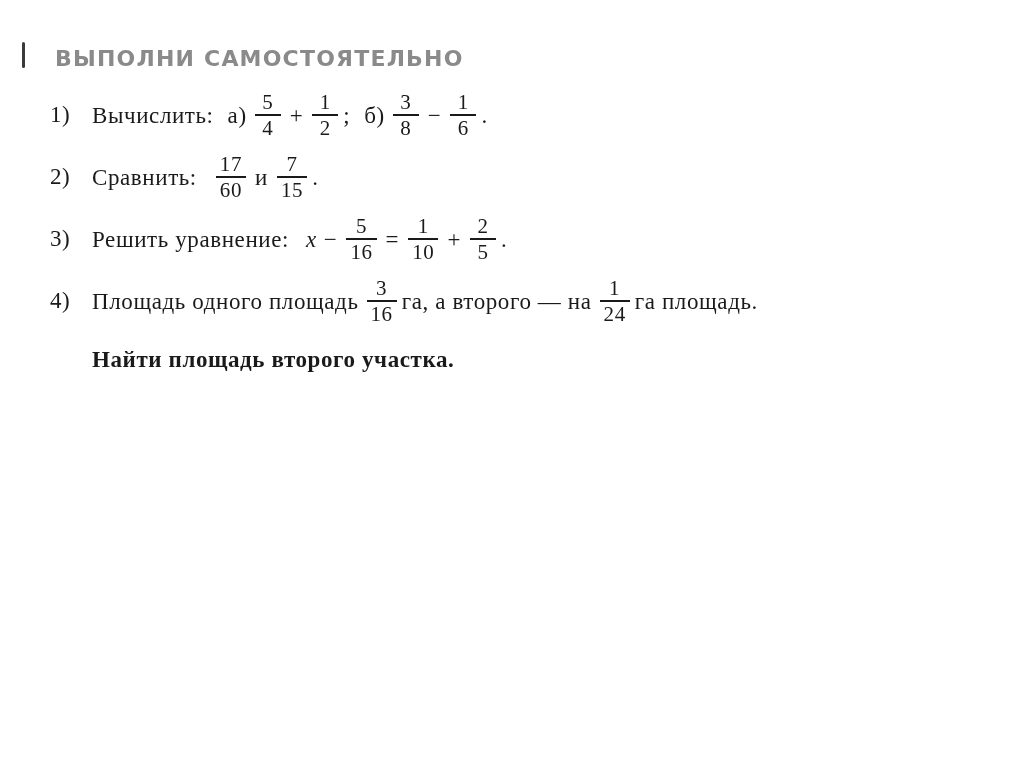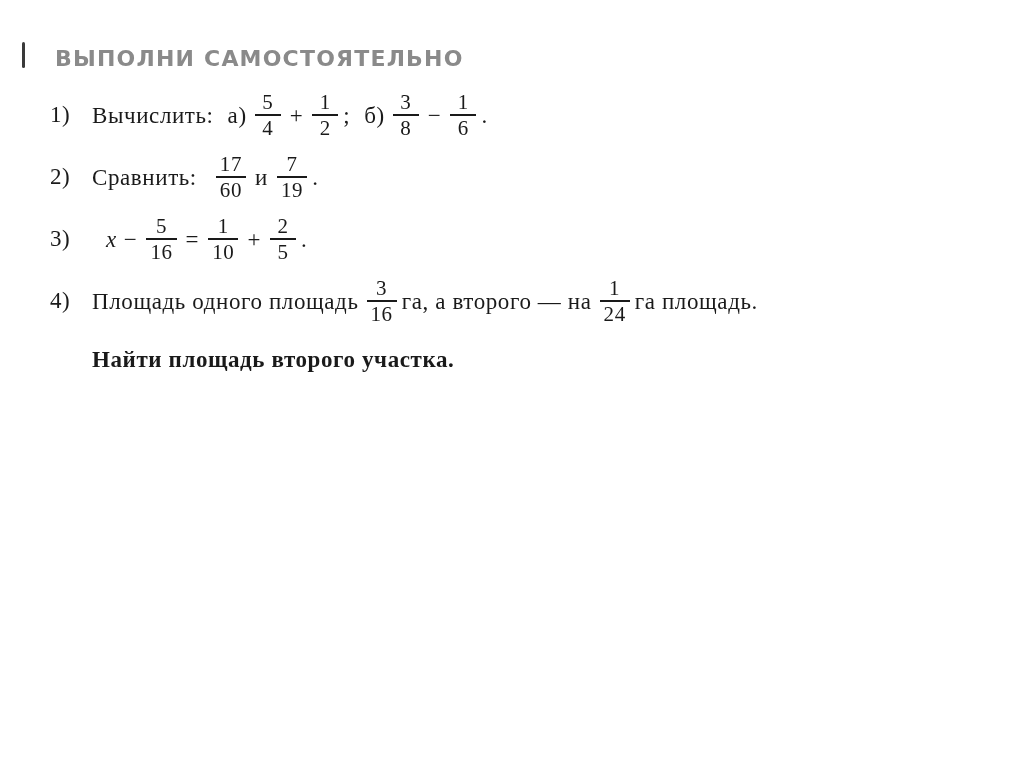--- a/index.html
+++ b/index.html
@@ -176,29 +176,30 @@
         <span class="sp"></span>
         <span class="frac">
           <span class="num">17</span>
           <span class="bar"></span>
           <span class="den">60</span>
         </span>
         <span class="op">и</span>
         <span class="frac">
           <span class="num">7</span>
           <span class="bar"></span>
-          <span class="den">19</span>
+          <span class="den">15</span>
         </span>
         <span class="txt">.</span>
       </div>
     </div>
 
     <div class="task">
       <div class="task-num">3)</div>
       <div class="task-body">
+        <span class="txt">Решить уравнение:</span>
         <span class="sp"></span>
         <span class="italic-var">x</span>
         <span class="op">−</span>
         <span class="frac">
           <span class="num">5</span>
           <span class="bar"></span>
           <span class="den">16</span>
         </span>
         <span class="op">=</span>
         <span class="frac">

